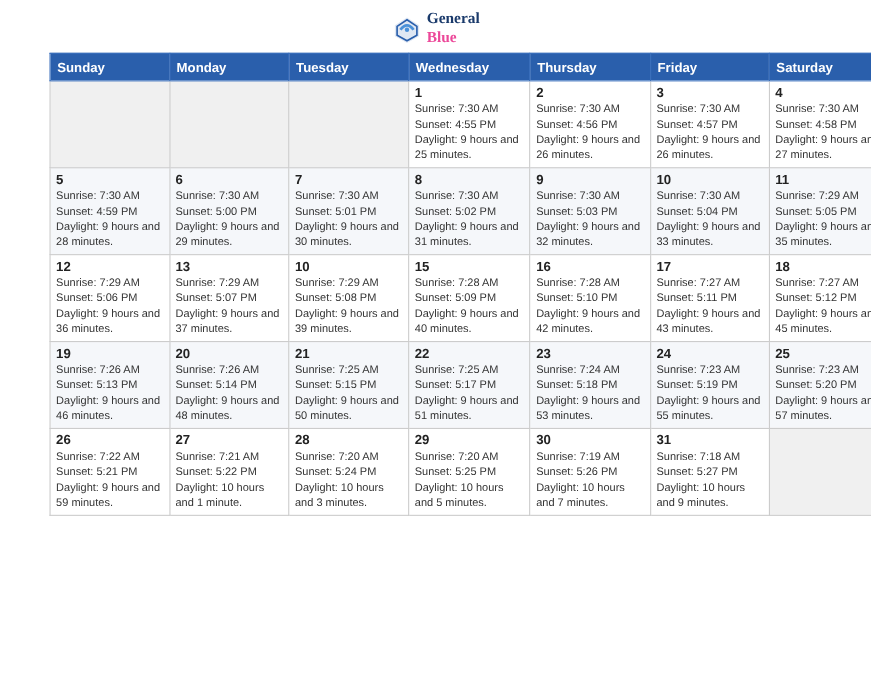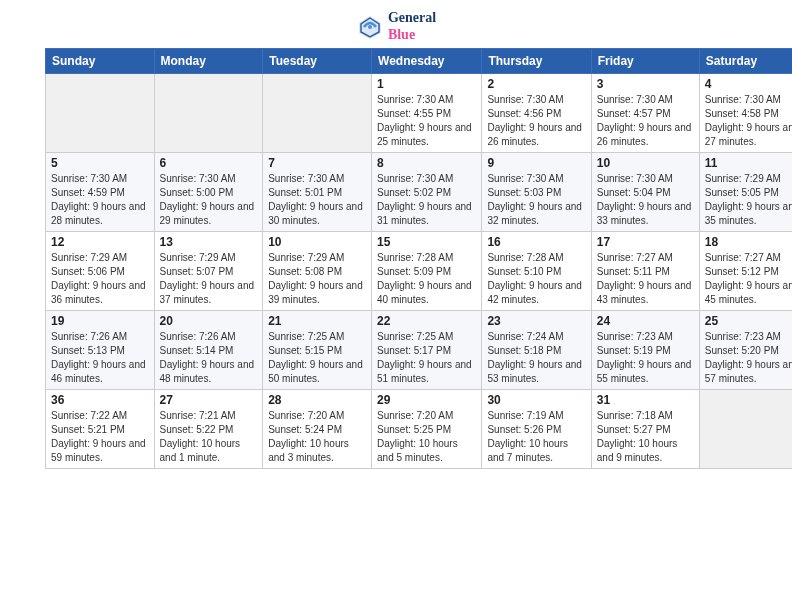--- a/index.html
+++ b/index.html
@@ -275,21 +275,21 @@
           </td>
           <td>
             <div class="day-number">25</div>
             <div class="day-info" style="white-space: pre-line;">Sunrise: 7:23 AM
 Sunset: 5:20 PM
 Daylight: 9 hours and 57 minutes.</div>
           </td>
         </tr>
         <tr>
           <td>
-            <div class="day-number">36</div>
+            <div class="day-number">26</div>
             <div class="day-info" style="white-space: pre-line;">Sunrise: 7:22 AM
 Sunset: 5:21 PM
 Daylight: 9 hours and 59 minutes.</div>
           </td>
           <td>
             <div class="day-number">27</div>
             <div class="day-info" style="white-space: pre-line;">Sunrise: 7:21 AM
 Sunset: 5:22 PM
 Daylight: 10 hours and 1 minute.</div>
           </td>

